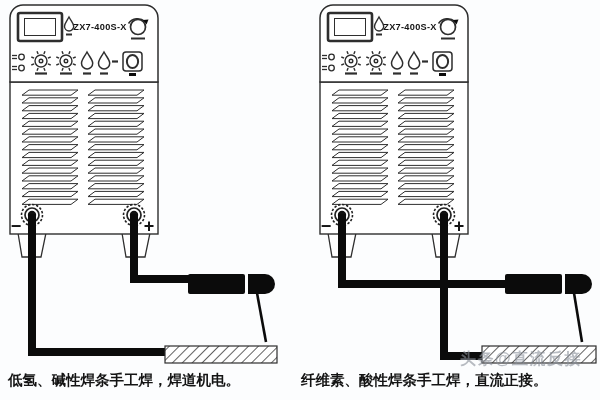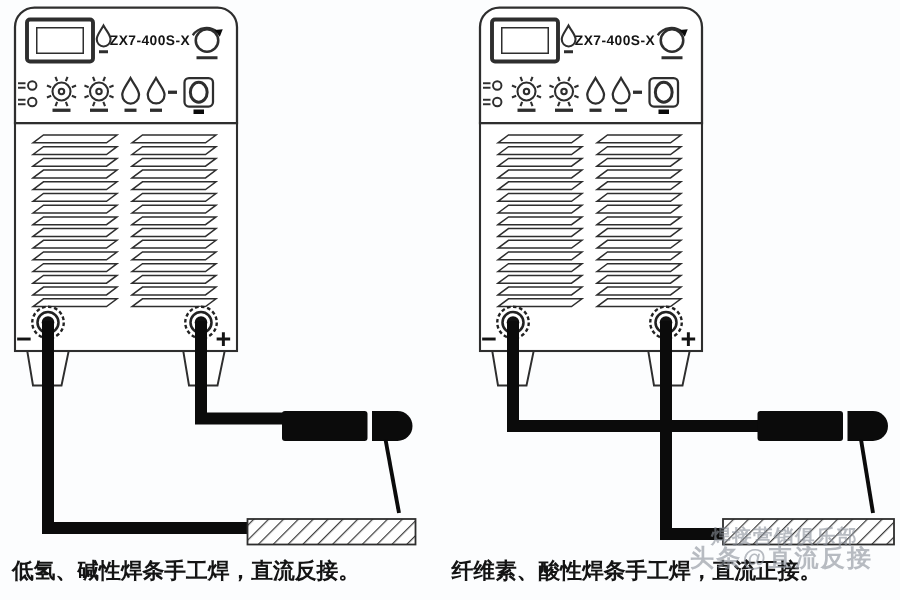--- a/index.html
+++ b/index.html
@@ -158,20 +158,19 @@
       <polyline class="cable" stroke-width="8" points="134,214 134,356 173,356"></polyline>
       <g>
         <rect class="solidblk" x="195" y="274" width="57" height="20" rx="2"></rect>
         <path class="solidblk" d="M255,274 h17 a10,10 0 0 1 0,20 h-17 z"></path>
       </g>
       <line class="cable" x1="264" y1="293" x2="272" y2="342" stroke-width="2.6"></line>
       <rect x="172" y="346" width="114" height="17" fill="url(#hatch)" stroke="#2e2e2e" stroke-width="1.2"></rect>
     </g>
   </svg>
 
-  <div class="caption cap-left">低氢、碱性焊条手工焊，直流反接。</div>
+  <div class="caption cap-left">低氢、碱性焊条手工焊，焊道机电。</div>
   <div class="caption cap-right">纤维素、酸性焊条手工焊，直流正接。</div>
 
   <div class="watermark">
-    <div class="wm1">焊接营销俱乐部</div>
     <div class="wm2">头条@直流反接</div>
   </div>
 </div>
 
 </body></html>

